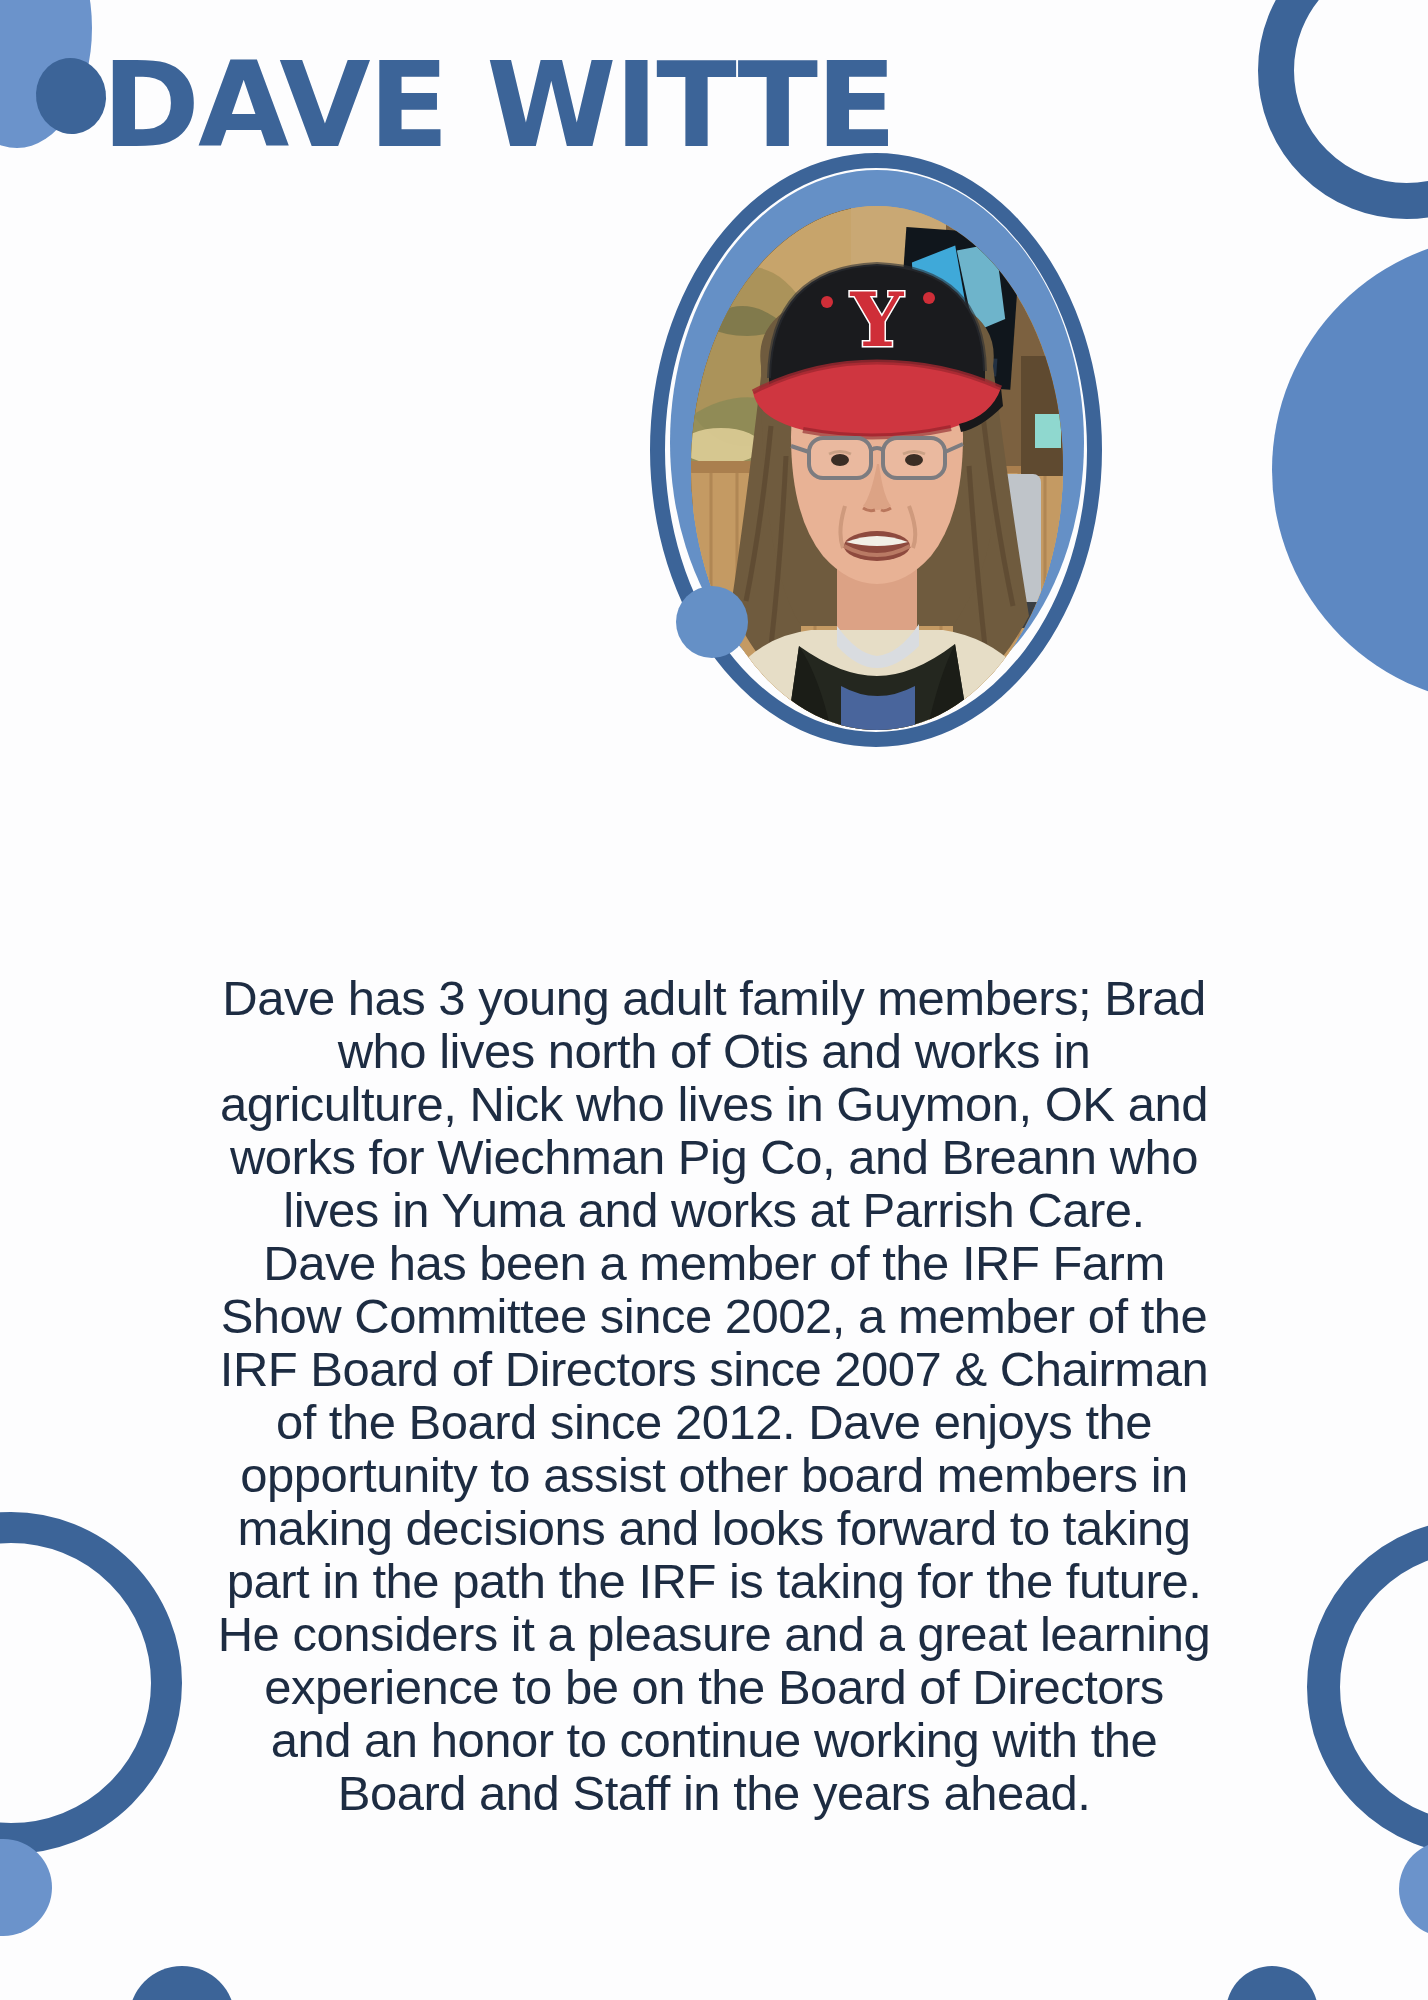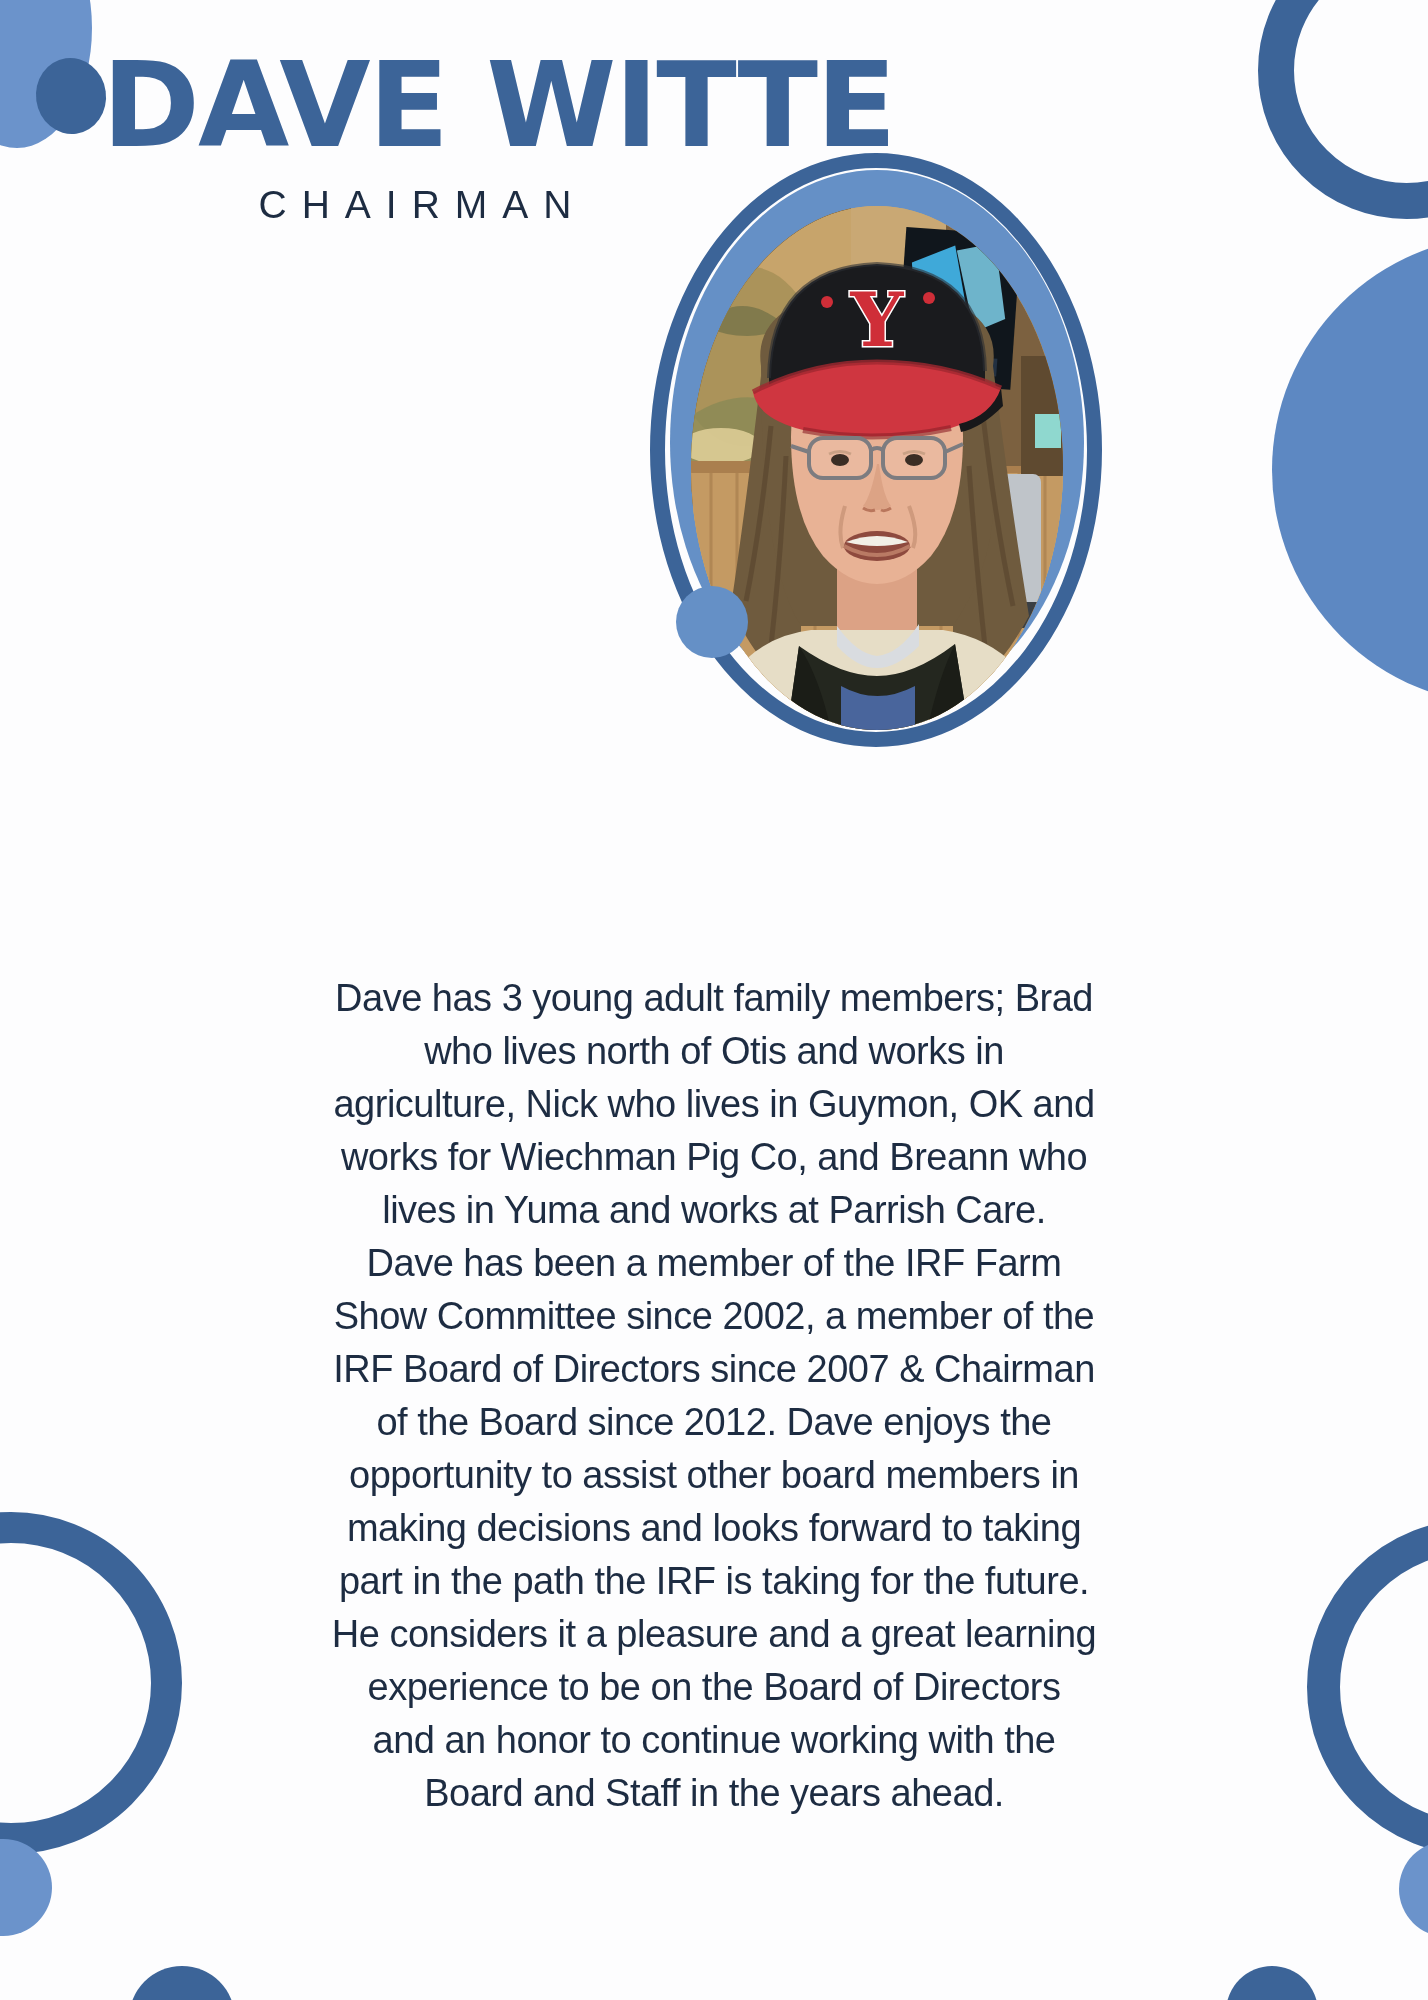--- a/index.html
+++ b/index.html
@@ -39,40 +39,39 @@
   .photo-accent{position:absolute;left:670px;top:170px;width:414px;height:545px;
     border-radius:50%;background:var(--accent_mid2,#6590c6);}
   .photo{position:absolute;left:691px;top:206px;width:372px;height:524px;
     border-radius:50%;overflow:hidden;background:#c9a874;}
   .photo svg{display:block;width:100%;height:100%;}
   .photo-dot{left:676px;top:586px;width:72px;height:72px;background:var(--accent_mid2,#6590c6);}
   
   .para{position:absolute;text-align:center;white-space:pre-line;
     color:var(--text_navy,#1d2c42);font-weight:400;}
   .para-1{left:88px;top:414px;width:650px;font-size:49px;line-height:57px;letter-spacing:-0.5px;}
-  .para-2{left:58px;top:972px;width:1312px;font-size:38px;line-height:53px;letter-spacing:-0.5px;}
+  .para-2{left:58px;top:972px;width:1312px;font-size:49px;line-height:53px;letter-spacing:-0.5px;}
 </style>
 </head>
 <body>
 
 <div class="page">
 
   <div class="shape blob-top-left"></div>
   <div class="shape dot-title"></div>
   <div class="shape ring ring-top-right"></div>
   <div class="shape circle-right"></div>
   <div class="shape ring ring-bottom-left"></div>
   <div class="shape circle-bottom-left"></div>
   <div class="shape semi-bottom-left"></div>
   <div class="shape ring ring-bottom-right"></div>
   <div class="shape circle-bottom-right"></div>
   <div class="shape semi-bottom-right"></div>
 
   <h1 class="title">DAVE WITTE</h1>
-  <div class="subtitle">CHAIRMAN</div>
 
   <div class="photo-accent"></div>
   <div class="photo-ring"></div>
   <div class="photo">
     <svg viewBox="0 0 372 524" preserveAspectRatio="xMidYMid slice" aria-hidden="true">
 
       <rect x="0" y="0" width="372" height="524" fill="#c9a874"></rect>
 
       <rect x="0" y="0" width="160" height="300" fill="#c7a express46b"></rect>
       <rect x="0" y="0" width="160" height="300" fill="#c7a46b"></rect>

